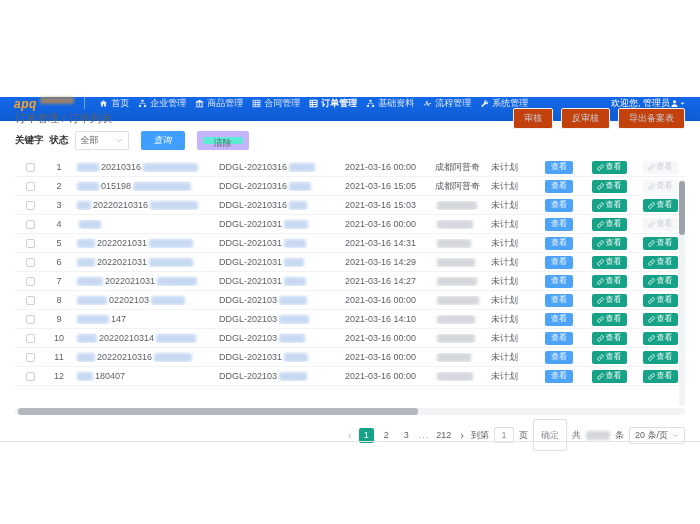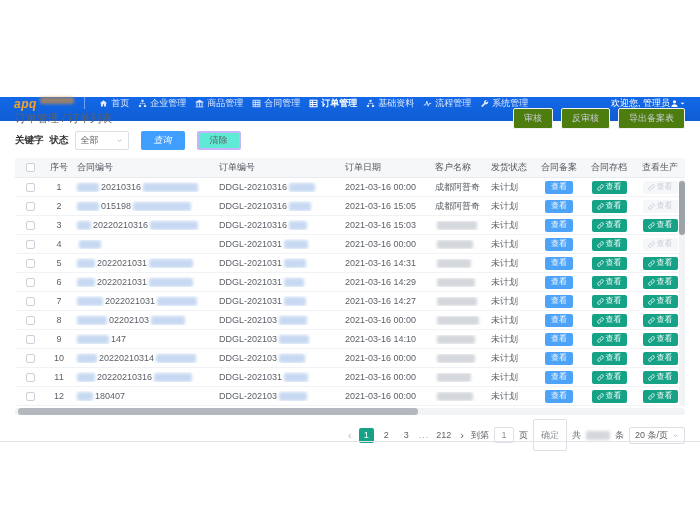--- a/index.html
+++ b/index.html
@@ -19,36 +19,36 @@
     color: #dfe9ff; cursor: pointer; white-space: nowrap; }
   .nav-item svg { width: 9px; height: 9px; flex: 0 0 auto; }
   .nav-item.active { color: #fff; font-weight: bold; }
   .welcome { margin-left: auto; display: inline-flex; align-items: center; gap: 0; font-size: 9px; color: #fff; cursor: pointer; }
   .welcome svg { width: 9px; height: 9px; }
   .welcome svg.caret { width: 7px; height: 7px; }
 
   
   .breadcrumb { position: absolute; top: 111px; left: 15px; font-size: 11px; color: #606266; }
   .top-actions { position: absolute; top: 108px; right: 15px; display: flex; gap: 8px; }
-  .top-actions .btn-disabled { font-size: 9px; color: #c9ced6; background: #4d7c0f;
+  .top-actions .btn-disabled { font-size: 9px; color: #c9ced6; background: #c2410c;
     border: 1px solid #f0f2f5; border-radius: 2px; padding: 3px 10px; white-space: nowrap; }
 
   
   .filterbar { position: absolute; top: 131px; left: 15px; display: flex; align-items: center; gap: 6px; }
   .filter-label { font-size: 9.5px; font-weight: bold; color: #303133; }
   .kw-input { width: 108px; height: 19px; border: 1px solid #dcdfe6; border-radius: 2px;
     font-size: 8.5px; color: #606266; padding: 0 5px; outline: none; }
   .kw-input::placeholder { color: #bfc4cc; }
   .status-select { width: 54px; height: 19px; border: 1px solid #dcdfe6; border-radius: 2px;
     display: inline-flex; align-items: center; justify-content: space-between; padding: 0 5px;
     font-size: 9px; color: #606266; cursor: pointer; background: #fff; }
   .status-select svg { width: 7px; height: 7px; color: #b4b9c0; }
   .btn-search { height: 19px; background: #409eff; color: #fff; border: none; border-radius: 2px;
     font-size: 9px; padding: 0 13px; margin-left: 6px; cursor: pointer; font-style: italic; }
-  .btn-clear { height: 19px; background: #5eead4; color: #606266; border: 2px solid #c4b5fd;
+  .btn-clear { height: 19px; background: #5eead4; color: #606266; border: 6px solid #c4b5fd;
     border-radius: 2px; font-size: 9px; padding: 0 11px; margin-left: 6px; cursor: pointer; }
 
   
   .table { position: absolute; top: 158px; left: 15px; width: 670px; }
   .thead { display: flex; align-items: center; height: 20px; background: #f6f7f9;
     border-bottom: 1px solid #e9ebef; font-size: 9px; color: #51565e; }
   .tr { display: flex; align-items: center; height: 19px; background: #fff;
     border-bottom: 1px solid #f0f2f5; font-size: 9px; color: #5a5f66; }
   .td, .th { padding: 0 4px; overflow: hidden; white-space: nowrap; display: flex; align-items: center; }
   .c0 { width: 30px; justify-content: center; }
@@ -204,34 +204,20 @@
       <span>全部</span>
       <svg viewBox="0 0 16 16" fill="none" stroke="currentColor" stroke-width="2">
           <path d="M3.5 6l4.5 4 4.5-4"></path>
         </svg>
     </span>
     <button class="btn-search">查询</button>
     <button class="btn-clear">清除</button>
   </div>
 
   <div class="table">
-    <div class="thead">
-      <div class="th c0">
-          <span class="checkbox"></span>
-        </div>
-      <div class="th c1">序号</div>
-      <div class="th c2">合同编号</div>
-      <div class="th c3">订单编号</div>
-      <div class="th c4">订单日期</div>
-      <div class="th c5">客户名称</div>
-      <div class="th c6">发货状态</div>
-      <div class="th c7">合同备案</div>
-      <div class="th c8">合同存档</div>
-      <div class="th c9">查看生产</div>
-    </div>
     <div id="table-body">
     <div class="tr">
       <div class="td c0">
             <span class="checkbox"></span>
           </div>
       <div class="td c1">1</div>
       <div class="td c2 cellgap">
         <span class="redact num" style="width: 22px;"></span>
         <span>20210316</span>
         <span class="redact num" style="width: 55px;"></span>

